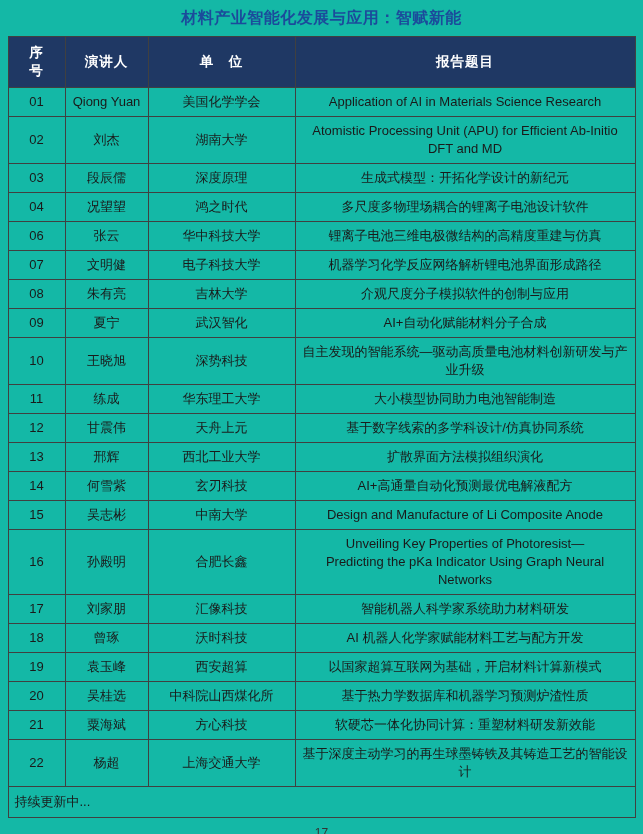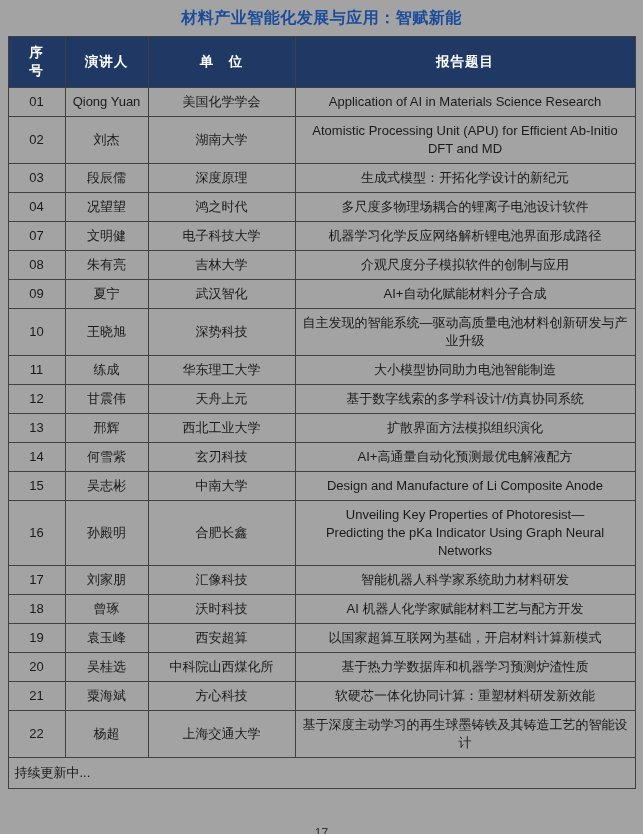--- a/index.html
+++ b/index.html
@@ -6,21 +6,21 @@
     margin: 0;
     padding: 0;
     background: #ffffff;
     font-family: "Liberation Sans", "DejaVu Sans", sans-serif;
   }
   .page {
     position: relative;
     width: 643px;
     height: 834px;
     overflow: hidden;
-    background: #a3a3a3;
+    background: #14b8a6;
   }
   .title {
     margin: 8px 0 7px 0;
     text-align: center;
     font-size: 16px;
     font-weight: bold;
     letter-spacing: 0.5px;
     color: var(--title-color, #1B4B9B);
   }
   table.roster {
@@ -112,20 +112,26 @@
   </tr>
 
   <tr>
     <td class="c-no">04</td>
     <td class="c-speaker">况望望</td>
     <td class="c-org">鸿之时代</td>
     <td class="c-title">多尺度多物理场耦合的锂离子电池设计软件</td>
   </tr>
 
 
+  <tr>
+    <td class="c-no">06</td>
+    <td class="c-speaker">张云</td>
+    <td class="c-org">华中科技大学</td>
+    <td class="c-title">锂离子电池三维电极微结构的高精度重建与仿真</td>
+  </tr>
 
   <tr>
     <td class="c-no">07</td>
     <td class="c-speaker">文明健</td>
     <td class="c-org">电子科技大学</td>
     <td class="c-title">机器学习化学反应网络解析锂电池界面形成路径</td>
   </tr>
 
   <tr>
     <td class="c-no">08</td>

